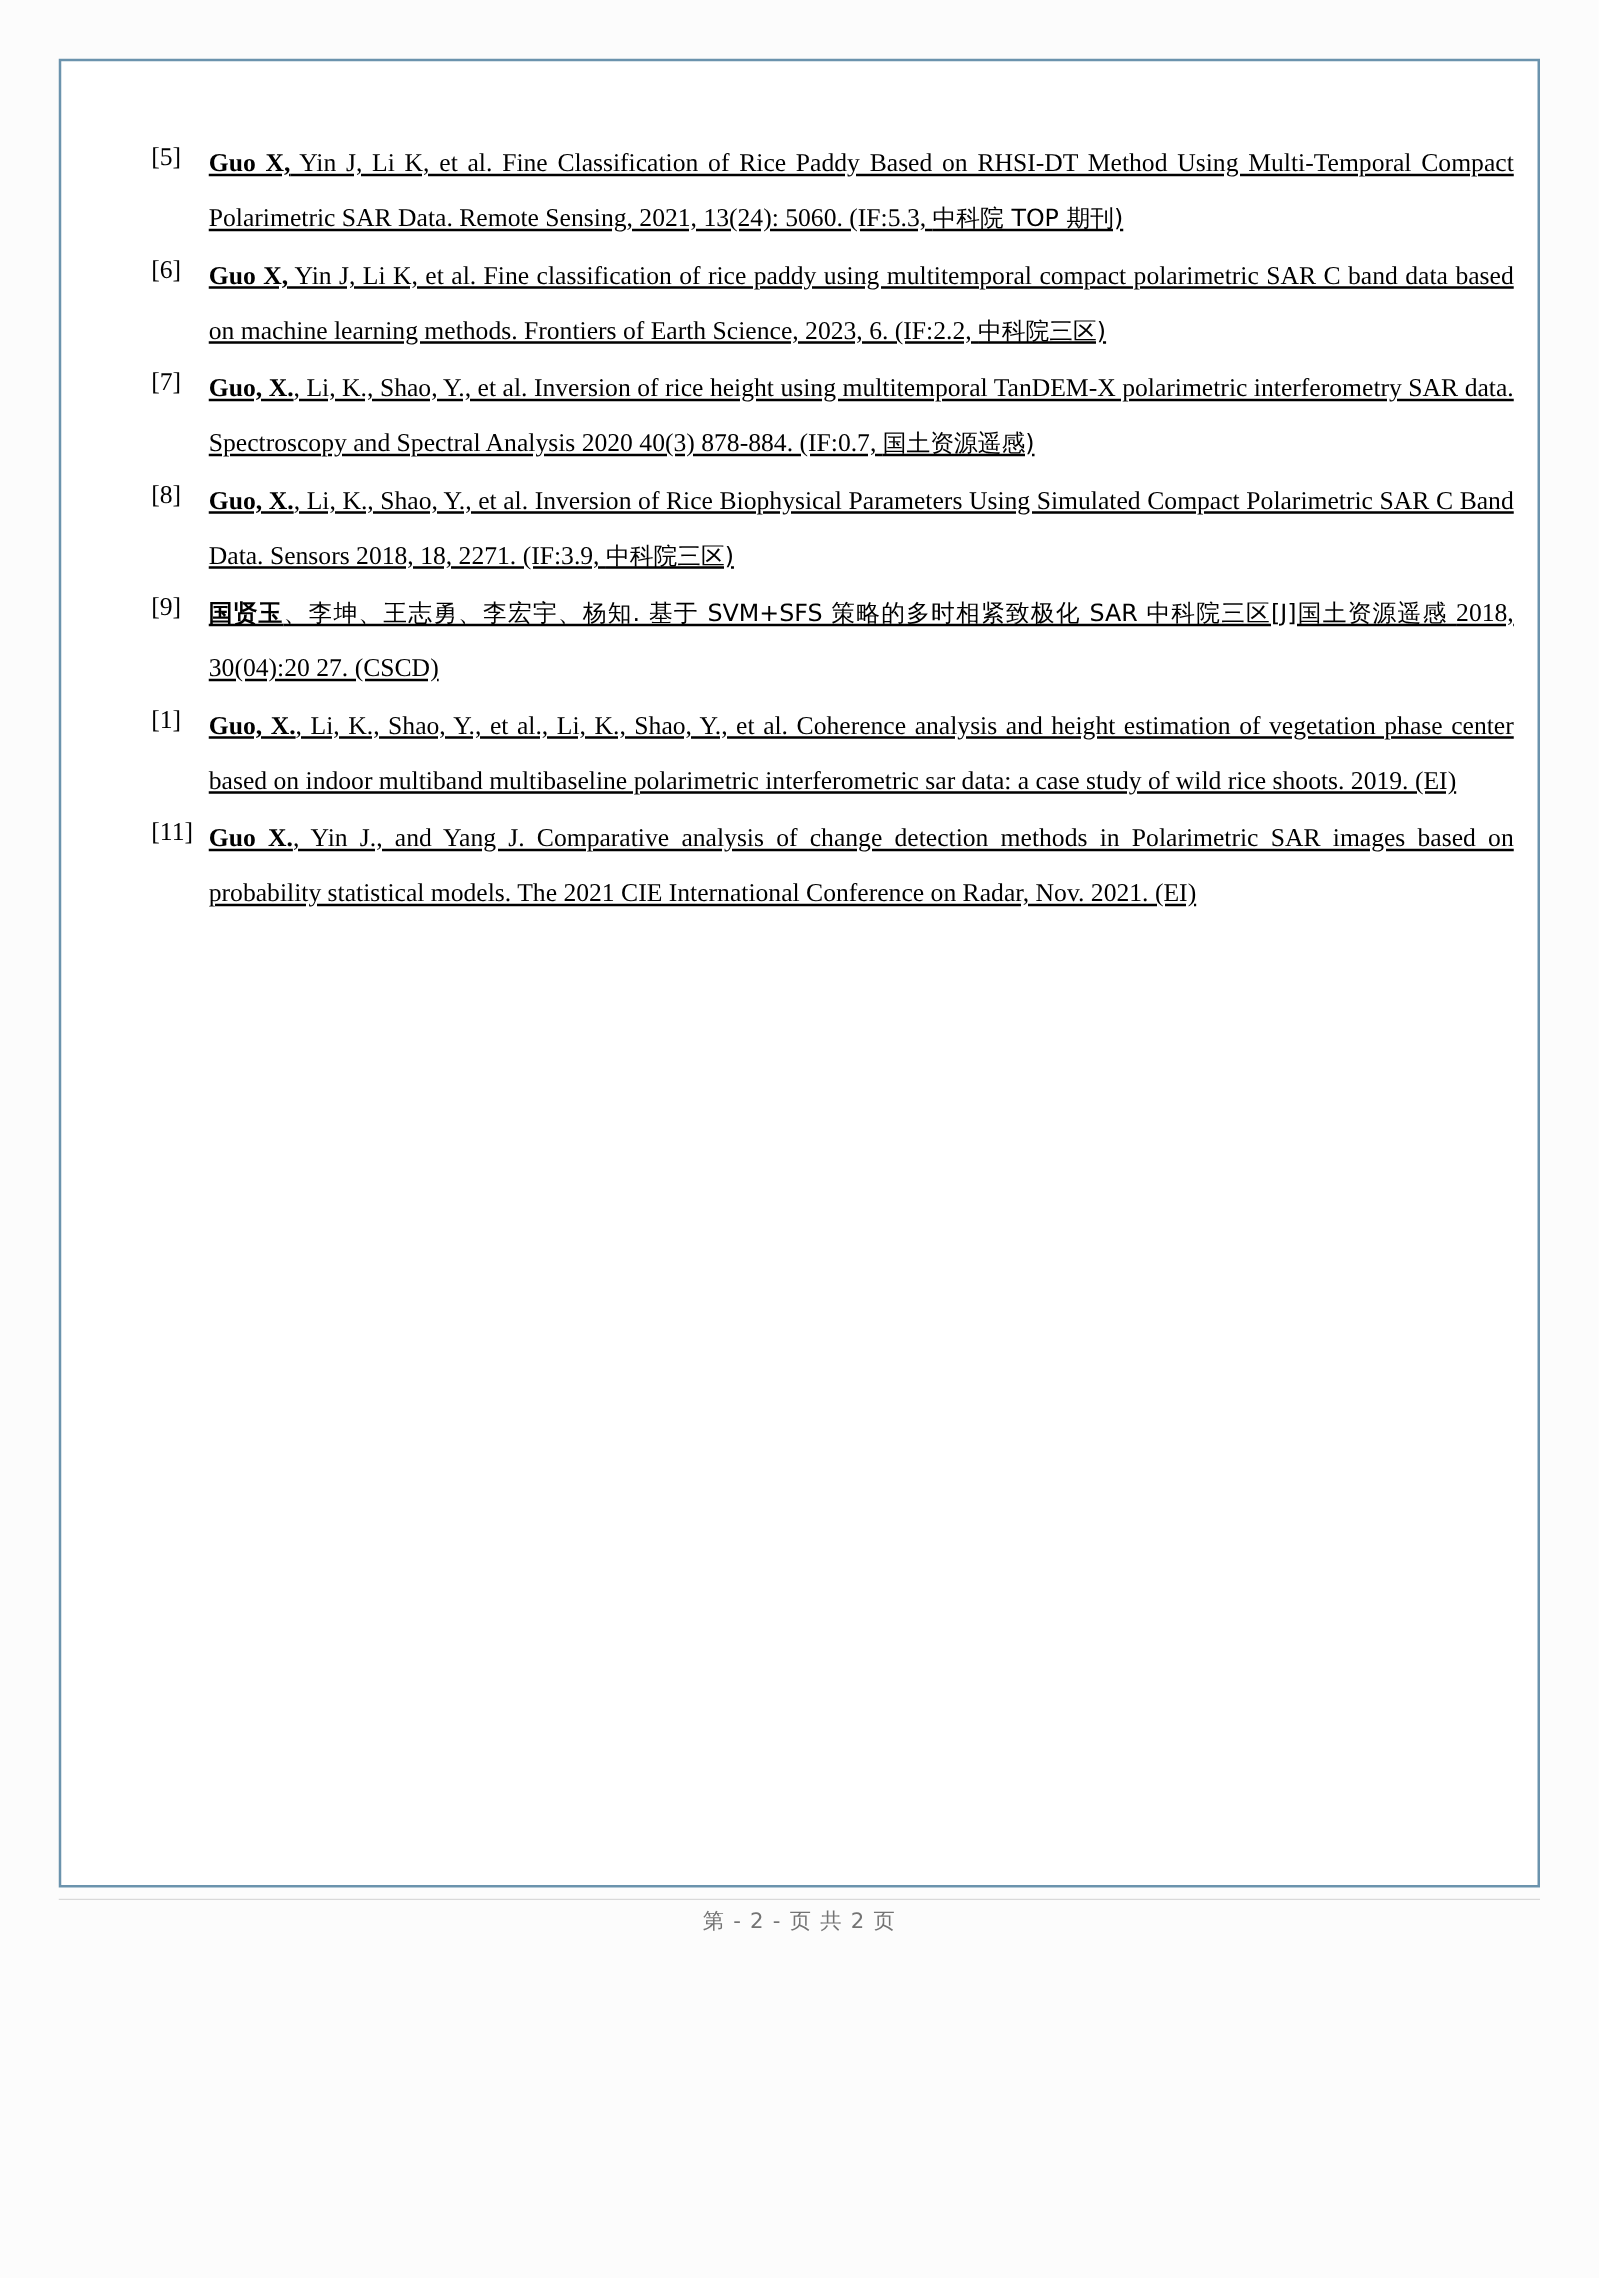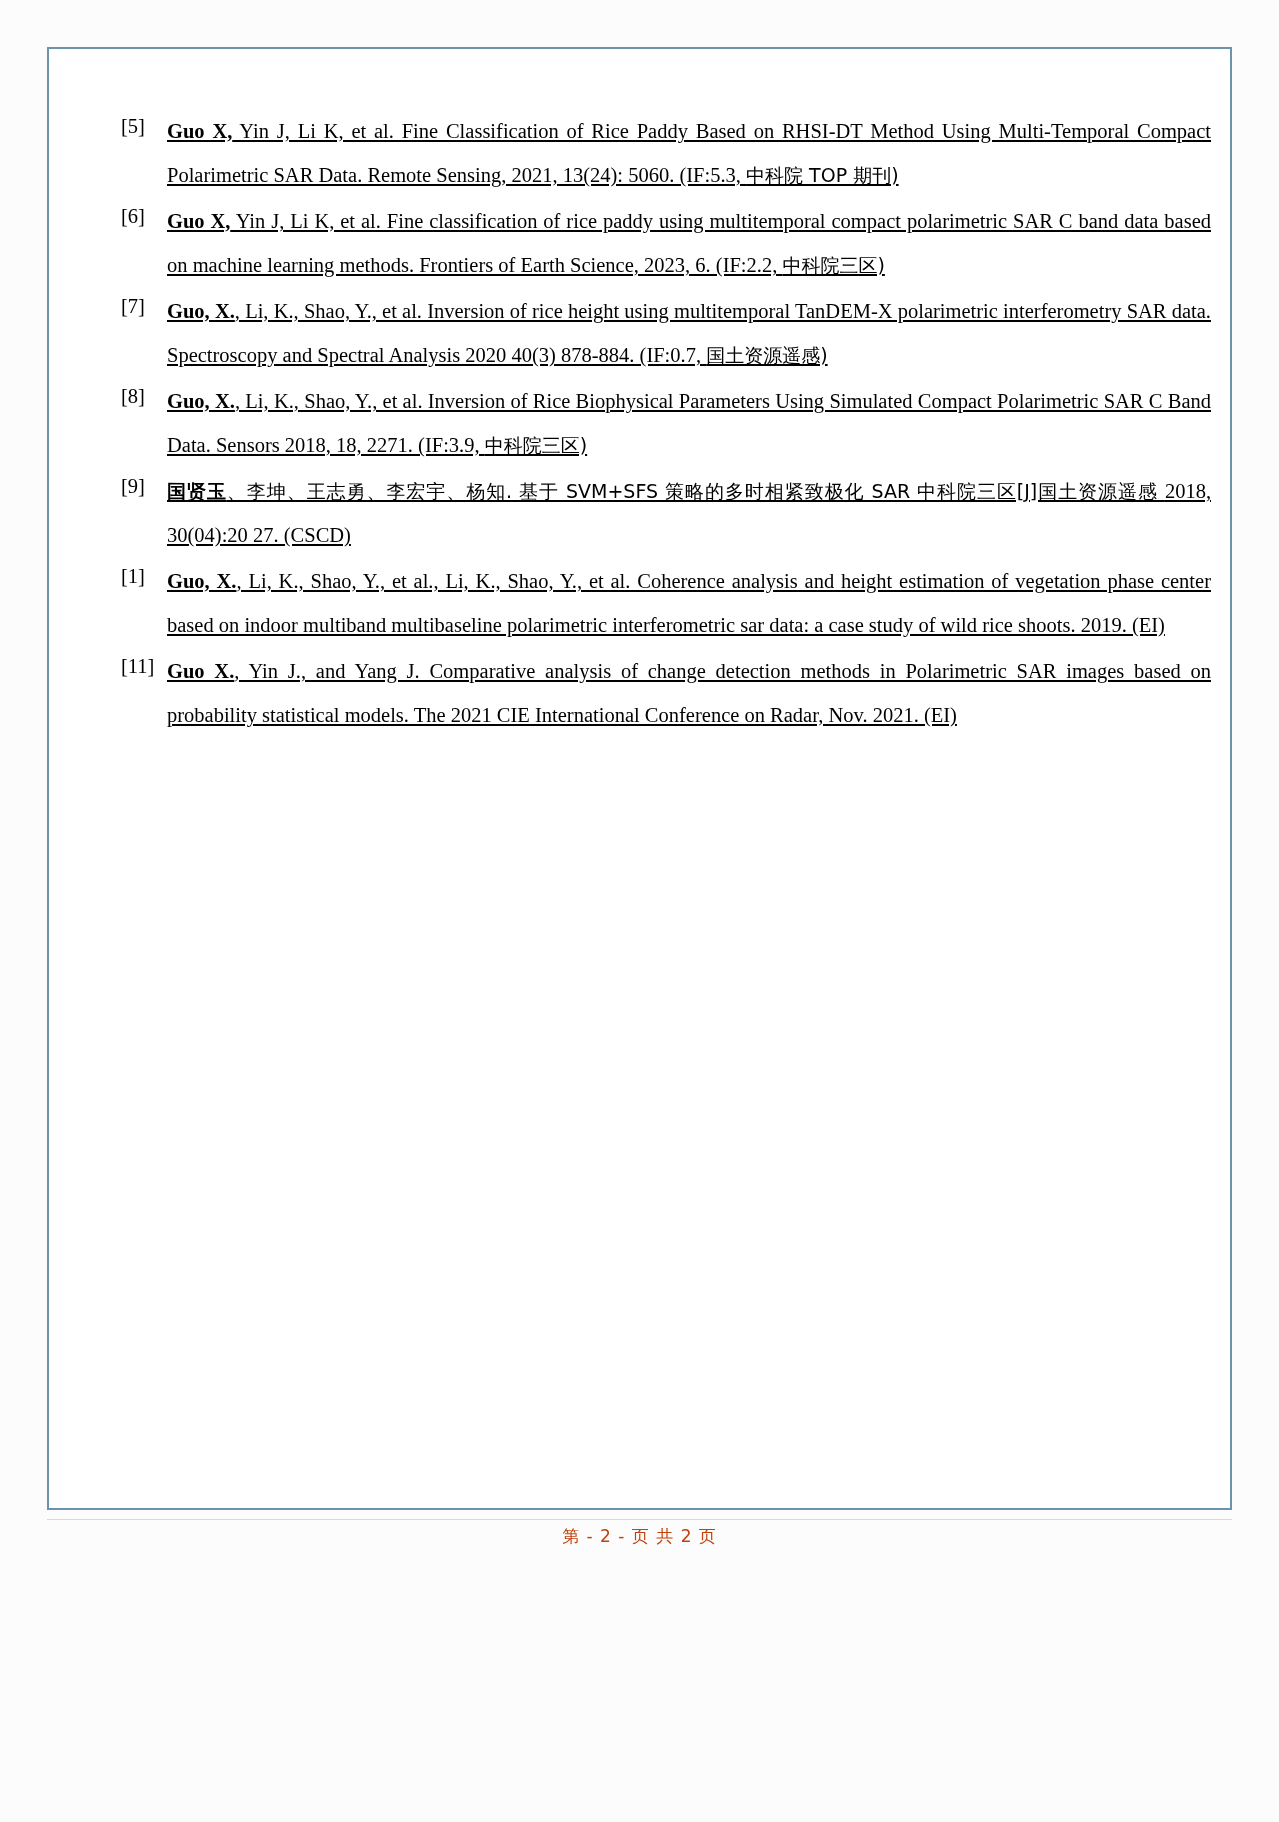--- a/index.html
+++ b/index.html
@@ -73,21 +73,21 @@
     margin-top: 20px;
   }
   .footer {
     position: absolute;
     left: 0;
     top: 1525px;
     width: 1279px;
     text-align: center;
     font-family: "DejaVu Sans", sans-serif;
     font-size: 17px;
-    color: #c2410c;
+    color: #737373;
     letter-spacing: 1px;
   }
   .footer-rule {
     position: absolute;
     left: 47px;
     top: 1519px;
     width: 1185px;
     height: 1px;
     background: #d9d9d9;
   }

